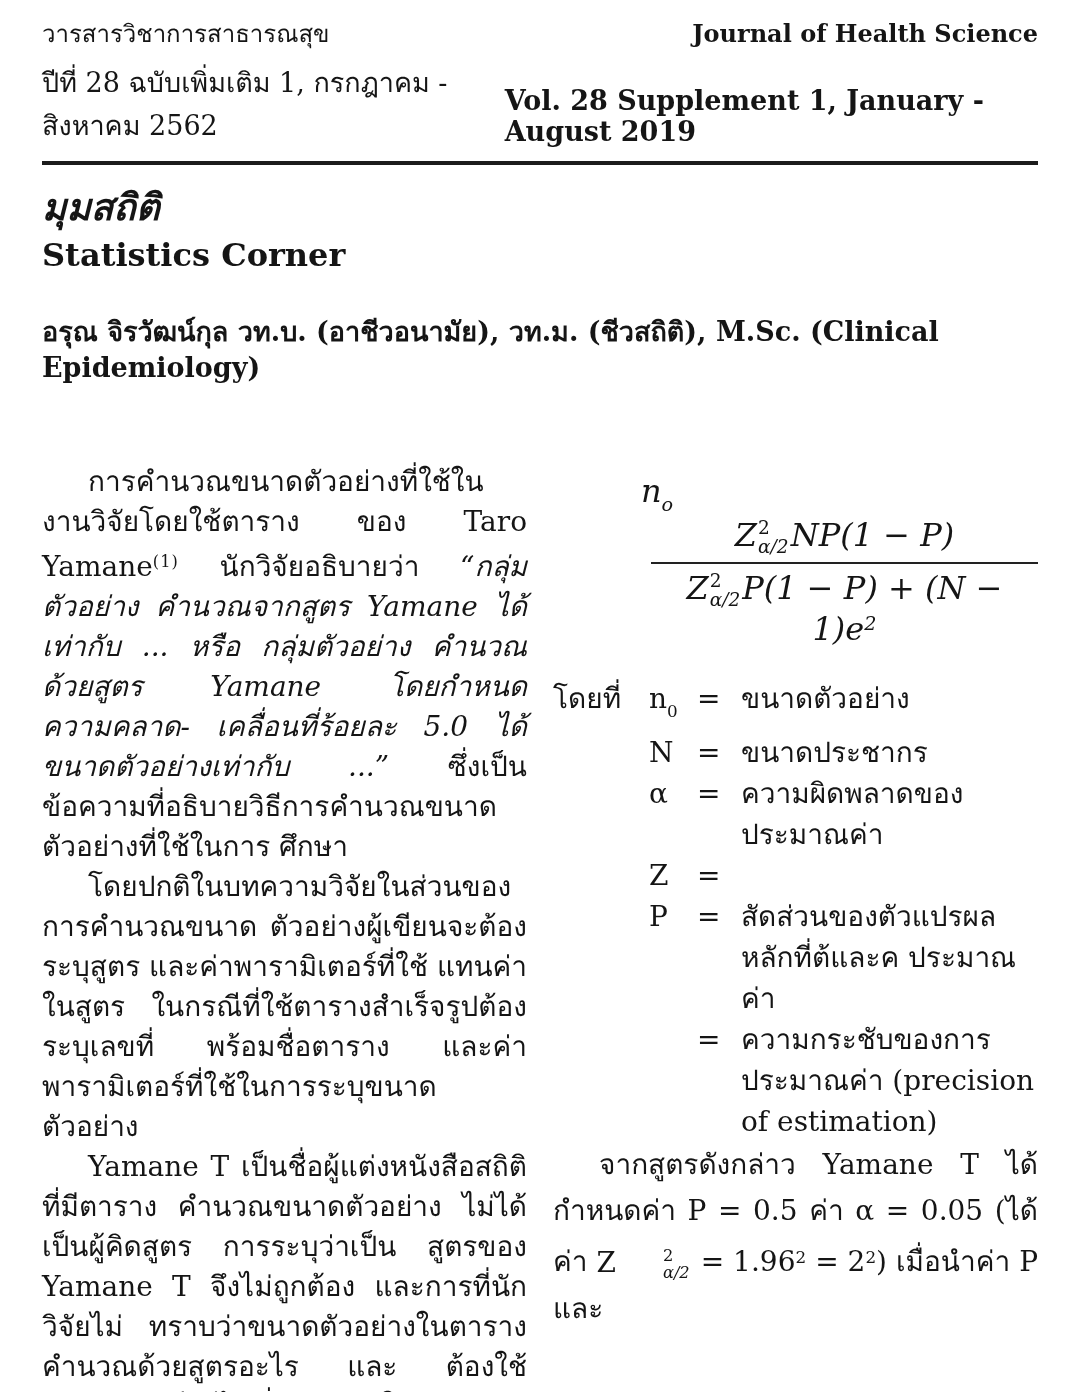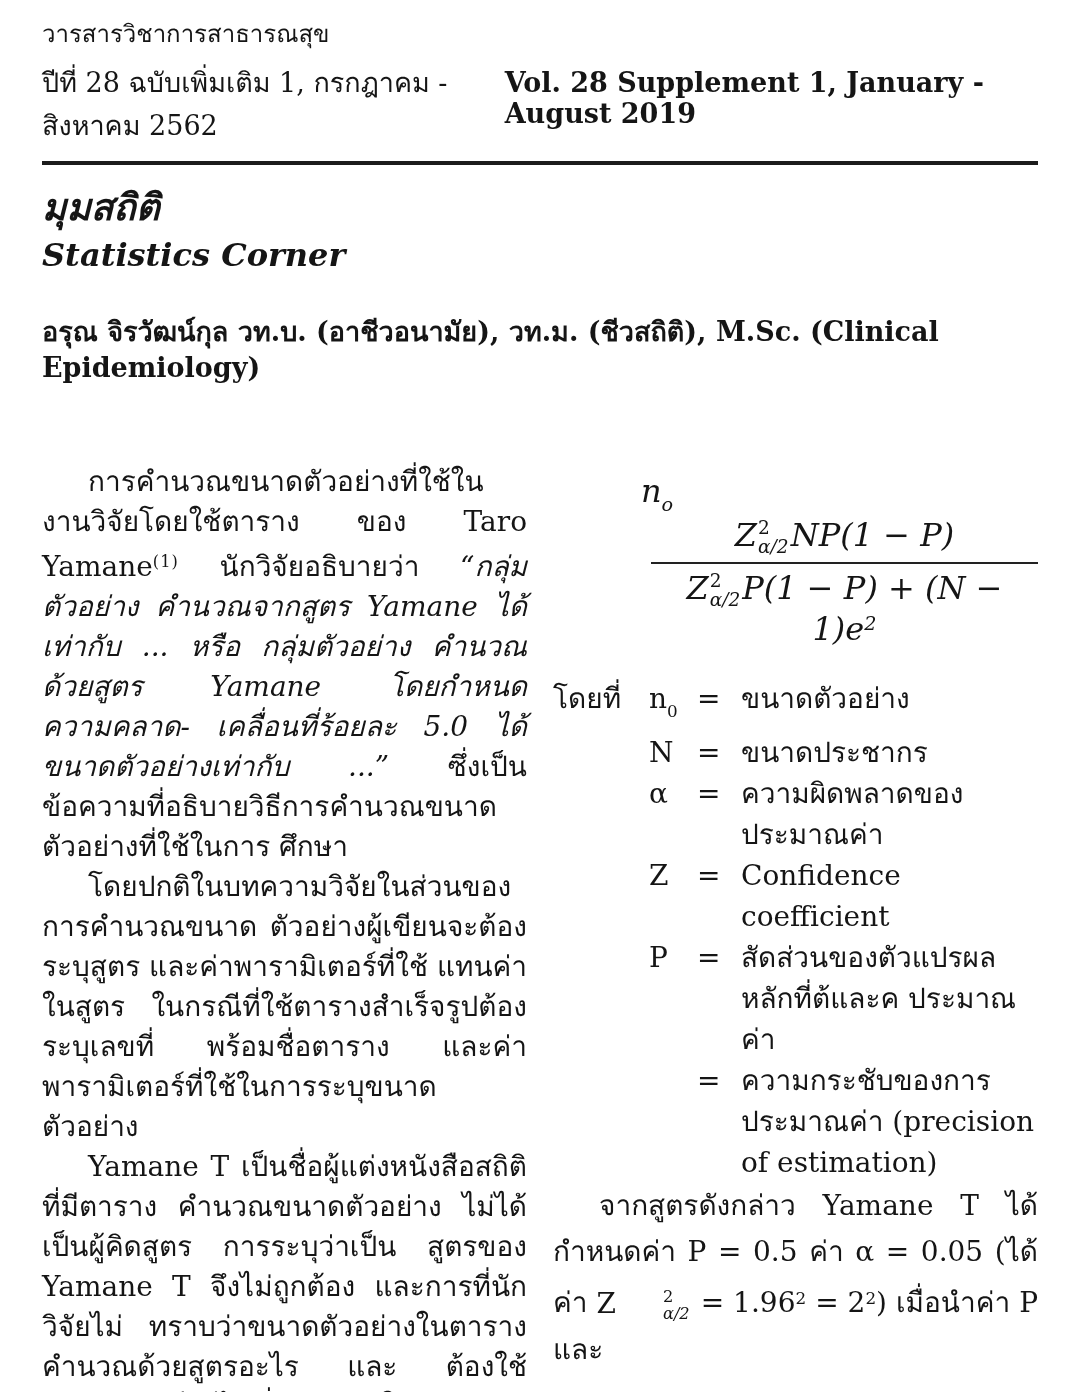--- a/index.html
+++ b/index.html
@@ -4,27 +4,27 @@
 <style>
   * { margin:0; padding:0; box-sizing:border-box; }
   html,body { background:#ffffff; }
   body { width:1080px; height:1392px; font-family:"DejaVu Serif","Liberation Serif",serif; color:#151515; }
   .page { width:1080px; height:1392px; padding:14px 42px 0 42px; overflow:hidden; background:#fff; }
 
   
   .hdr-row { display:flex; justify-content:space-between; align-items:baseline; }
   .hdr-journal-th { font-size:24px; }
   .hdr-journal-en { font-size:24px; font-weight:bold; }
-  .hdr-row2 { margin-top:8px; }
+  .hdr-row2 { margin-top:8px;align-items:flex-end; }
   .hdr-issue-th { font-size:27px; }
   .hdr-issue-en { font-size:27px; font-weight:600; }
   .rule { border-top:4px solid #1c1c1c; margin-top:14px; }
   .section-row { display:flex; justify-content:space-between; align-items:baseline; margin-top:12px;flex-direction:column; }
   .section-th { font-family:"DejaVu Sans","Liberation Sans",sans-serif; font-weight:bold; font-style:italic; font-size:37px; }
-  .section-en { font-weight:bold; font-style:italic; font-size:32px; }
+  .section-en { font-weight:bold; font-size:32px; }
 
   
   .title { text-align:center; font-weight:bold; font-size:41px; line-height:58px; margin-top:26px; }
   .author { margin-top:40px; font-weight:bold; font-size:27px; line-height:36px; }
 
   
   .columns { display:flex; gap:26px; margin-top:76px; }
   .col { width:485px; font-size:28px; line-height:40px; text-align:justify; }
   .col p { margin:0; text-indent:46px; }
   sup.ref { font-size:0.58em; vertical-align:0.55em; letter-spacing:1px; }
@@ -56,20 +56,21 @@
   .p5 { line-height:46px; }
 </style>
 </head>
 <body>
 
 <div class="page">
 
   <div>
     <div class="hdr-row">
       <span class="hdr-journal-th">วารสารวิชาการสาธารณสุข</span>
+      <span class="hdr-journal-en">Journal of Health Science</span>
     </div>
     <div class="hdr-row hdr-row2">
       <span class="hdr-issue-th">ปีที่ 28 ฉบับเพิ่มเติม 1, กรกฎาคม - สิงหาคม 2562</span>
       <span class="hdr-issue-en">Vol. 28 Supplement 1, January - August 2019</span>
     </div>
     <div class="rule"></div>
     <div class="section-row">
       <span class="section-th">มุมสถิติ</span>
       <span class="section-en">Statistics Corner</span>
     </div>
@@ -119,21 +120,20 @@
         <div class="def-row">
           <span class="d-intro"></span>
           <span class="d-sym">α</span>
           <span class="d-eq">=</span>
           <span class="d-text">ความผิดพลาดของประมาณค่า</span>
         </div>
         <div class="def-row">
           <span class="d-intro"></span>
           <span class="d-sym">Z</span>
           <span class="d-eq">=</span>
-          <span class="d-text">Confidence coefficient</span>
         </div>
         <div class="def-row">
           <span class="d-intro"></span>
           <span class="d-sym">P</span>
           <span class="d-eq">=</span>
           <span class="d-text">สัดส่วนของตัวแปรผลหลักที่ต้และค ประมาณค่า</span>
         </div>
         <div class="def-row">
           <span class="d-intro"></span>
           <span class="d-sym"></span>

